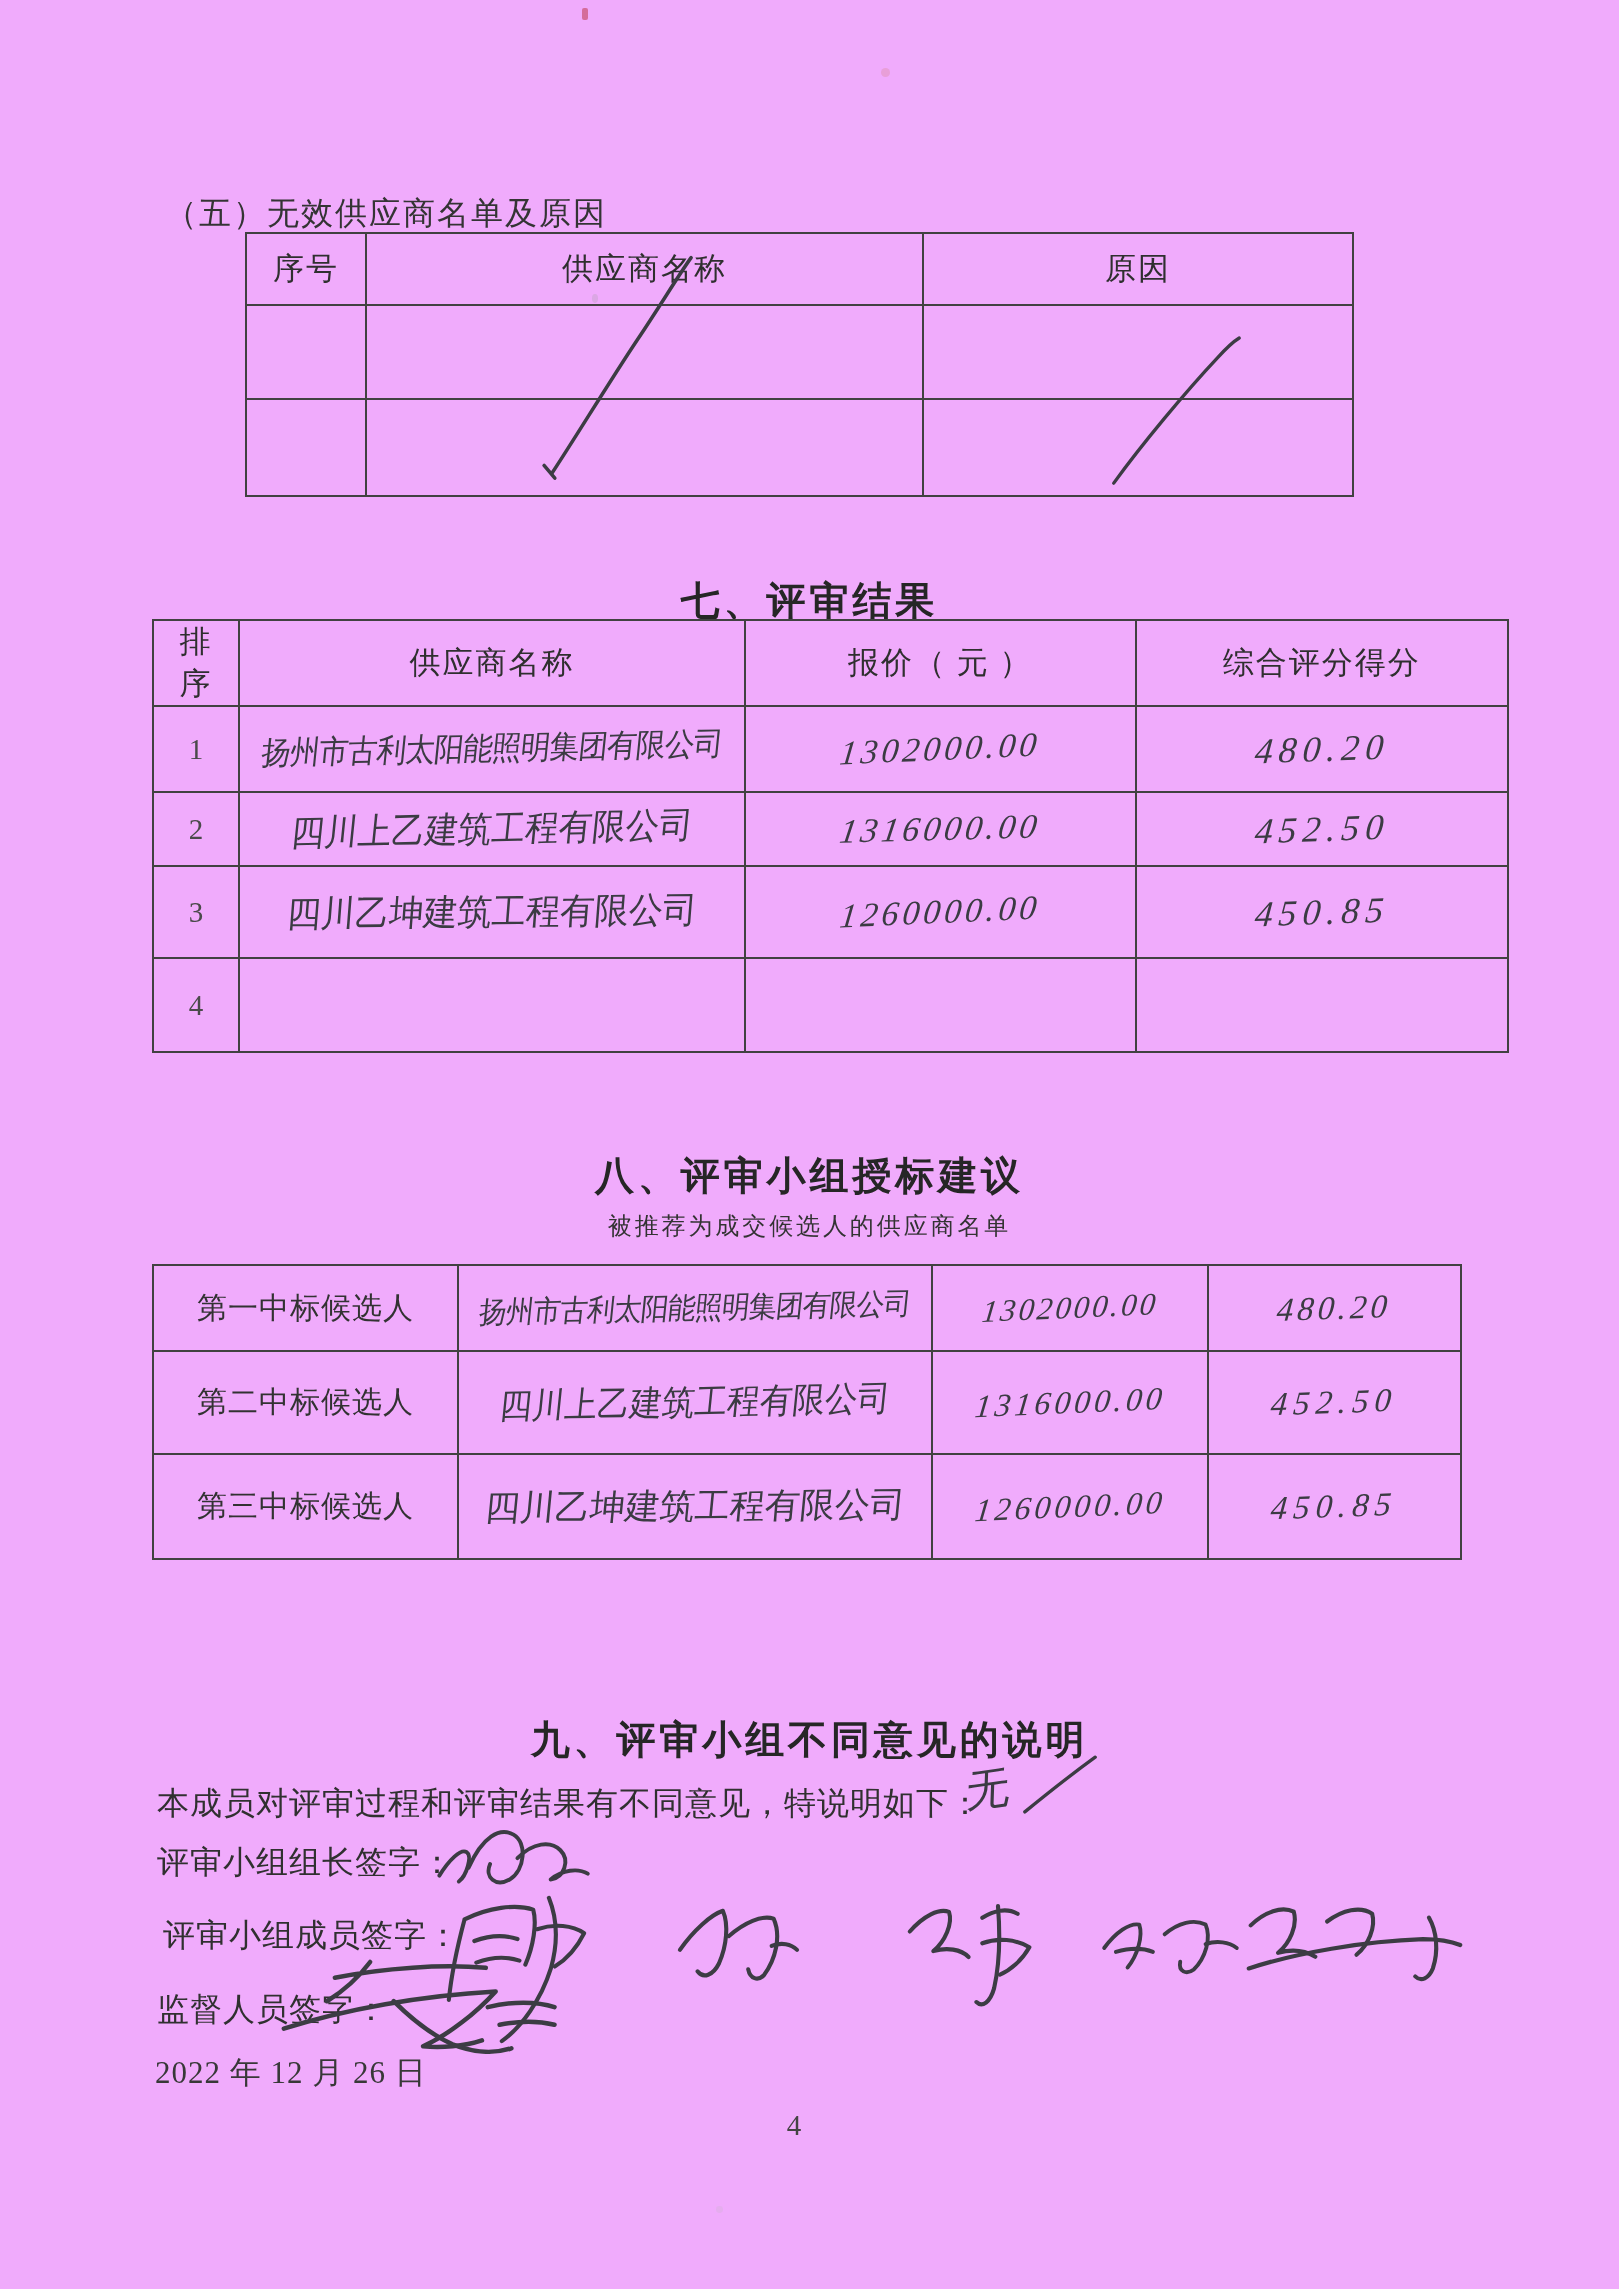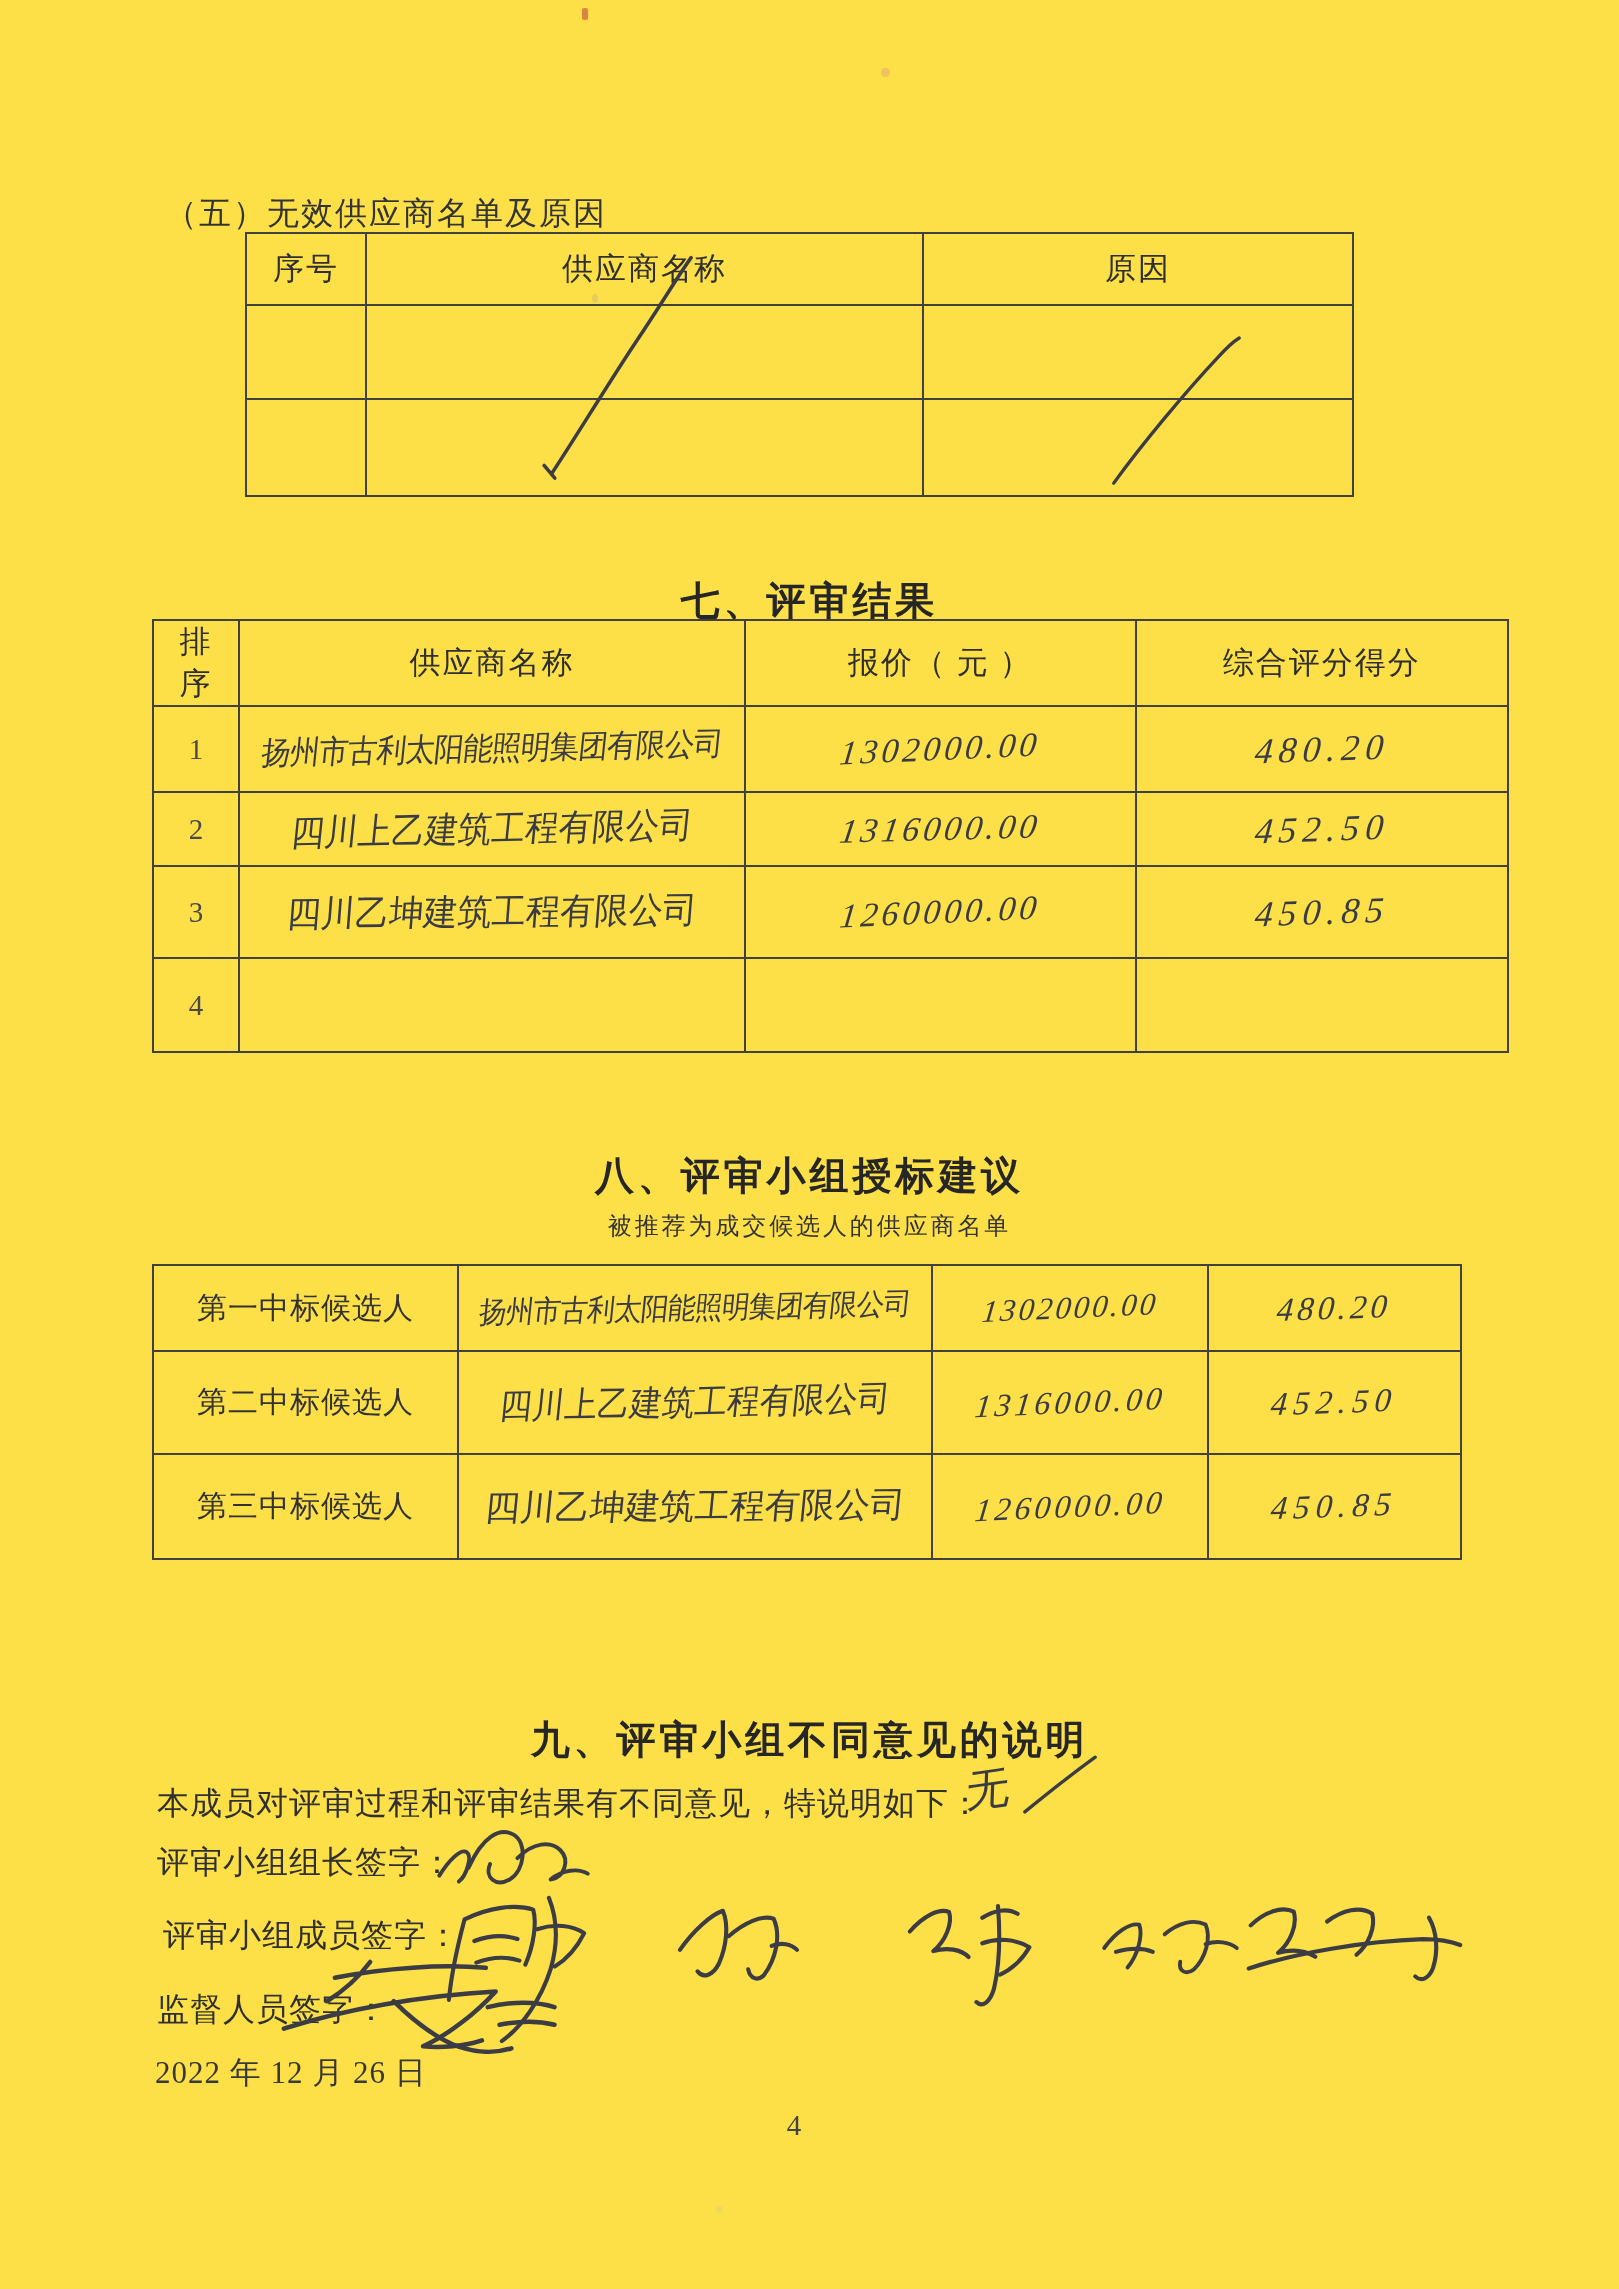--- a/index.html
+++ b/index.html
@@ -1,18 +1,18 @@
 <!DOCTYPE html>
 <html><head>
 <meta charset="utf-8">
 <style>
   html,body { margin:0; padding:0; background:#e8e8e8; }
   .page {
     position:relative; width:1619px; height:2290px; margin:0 auto;
-    background:#fde047; overflow:hidden;
+    background:#f0abfc; overflow:hidden;
     font-family:"Liberation Serif","DejaVu Serif",serif; color:#2e2e2e;
   }
   .abs { position:absolute; }
   .title { font-size:32px; letter-spacing:2px; color:#343434; }
   .heading { left:0; width:1619px; text-align:center; font-weight:bold;
              font-size:39px; letter-spacing:3.9px; color:#262626; }
   .subheading { left:0; width:1619px; text-align:center; font-size:24px;
                 letter-spacing:2.9px; color:#333; }
   table.t { border-collapse:collapse; position:absolute; table-layout:fixed;
             border:2.9px solid #3a3a3a; }

